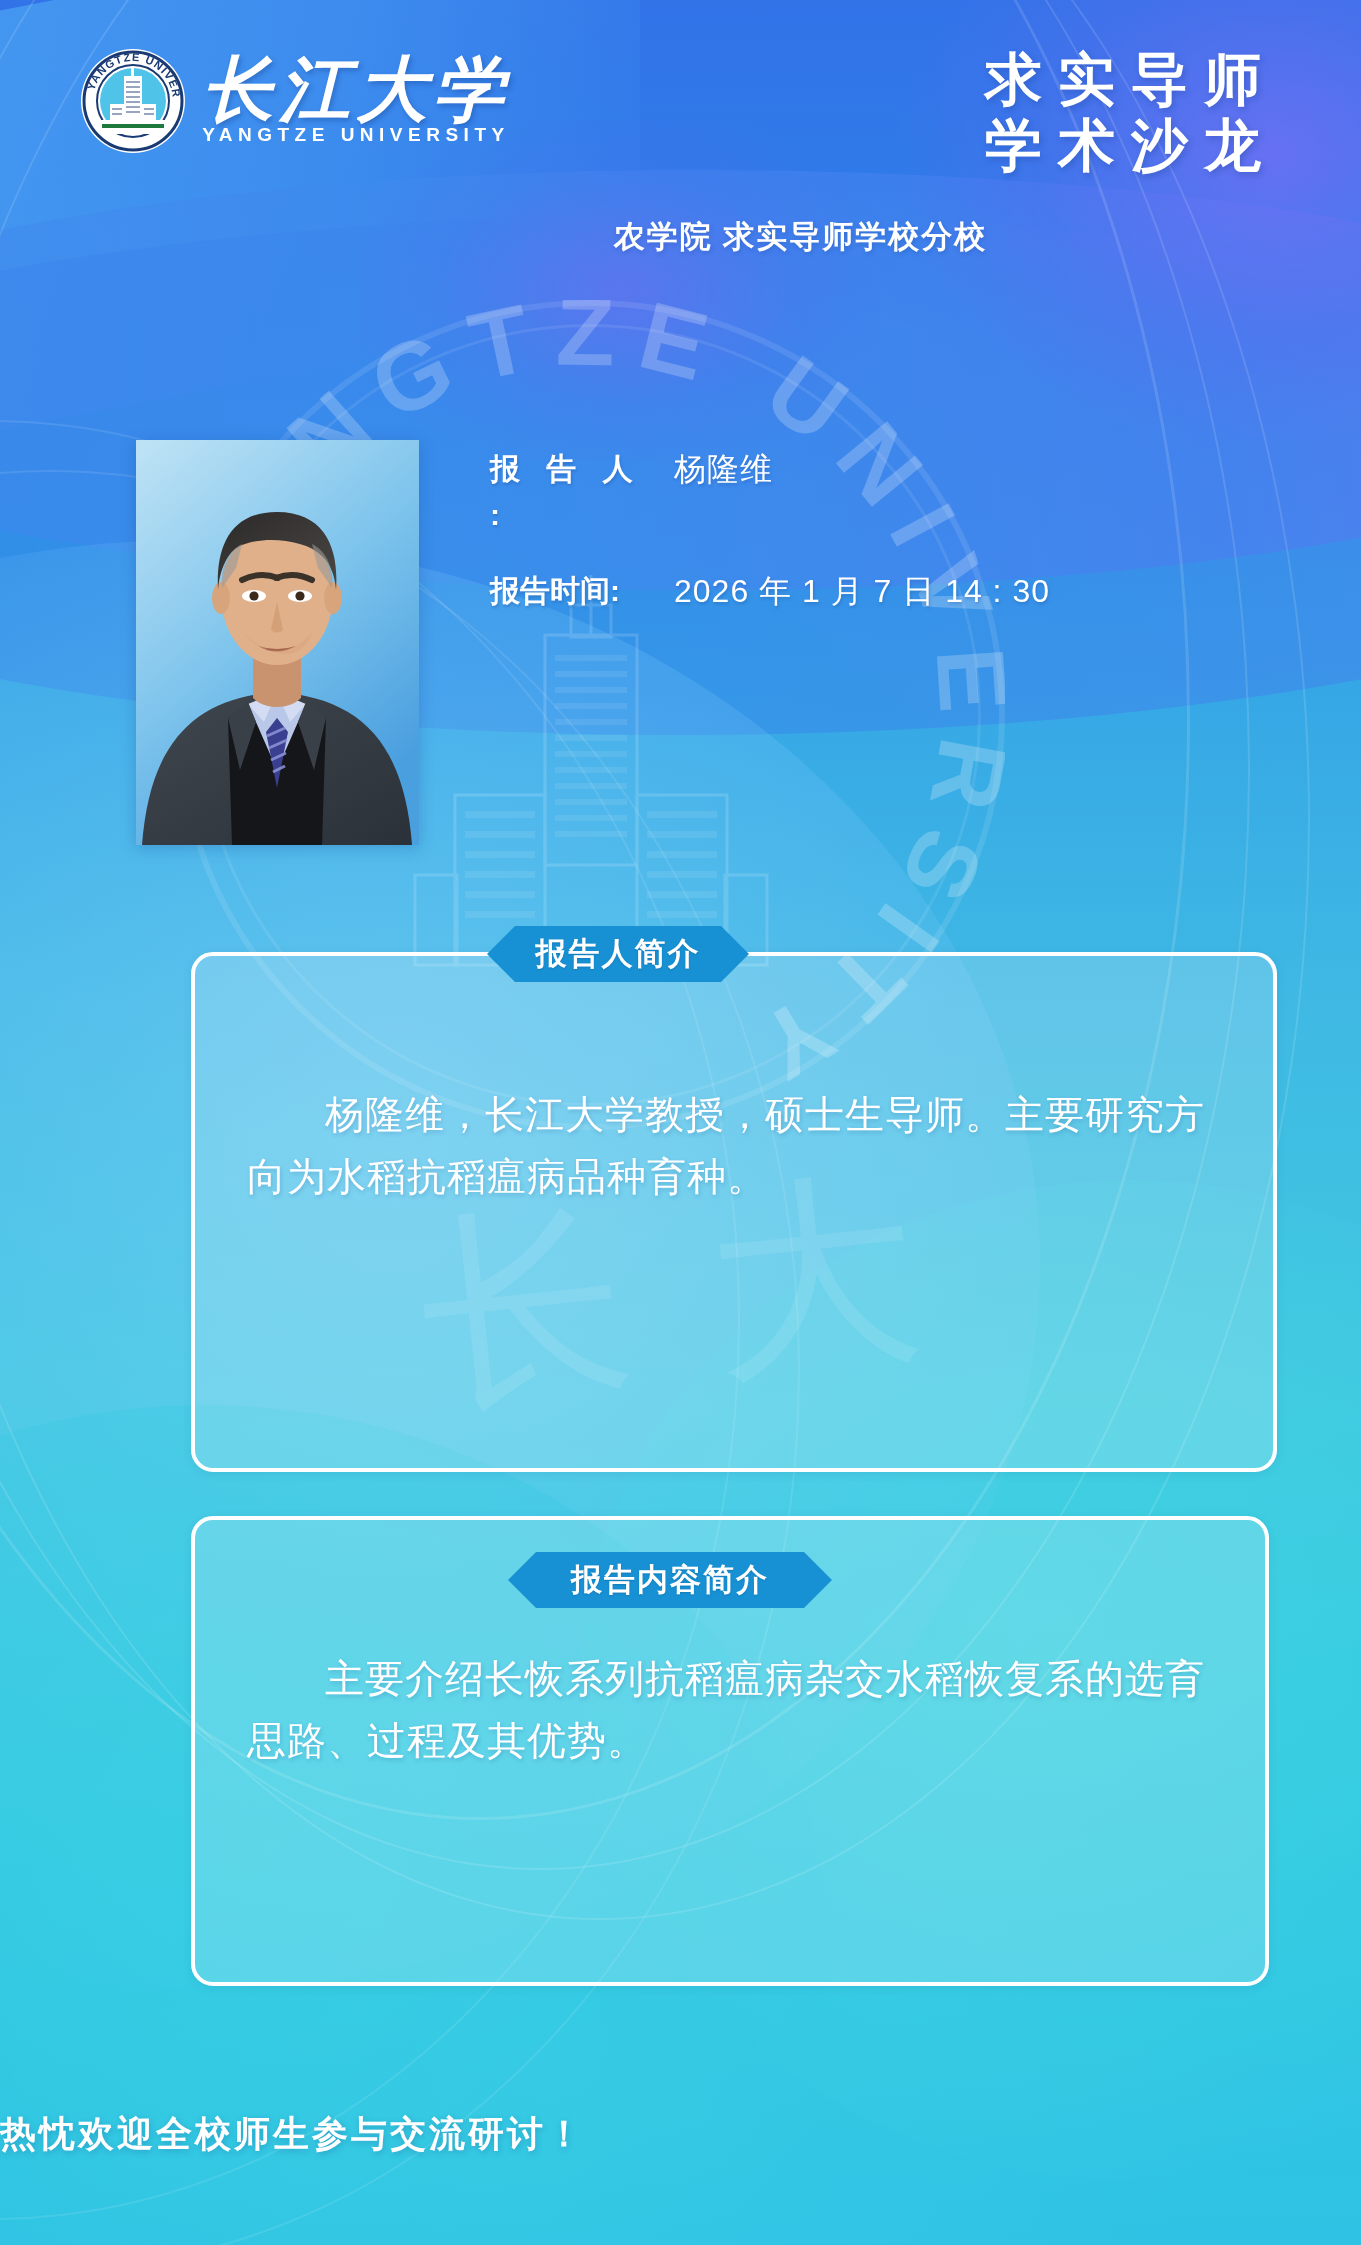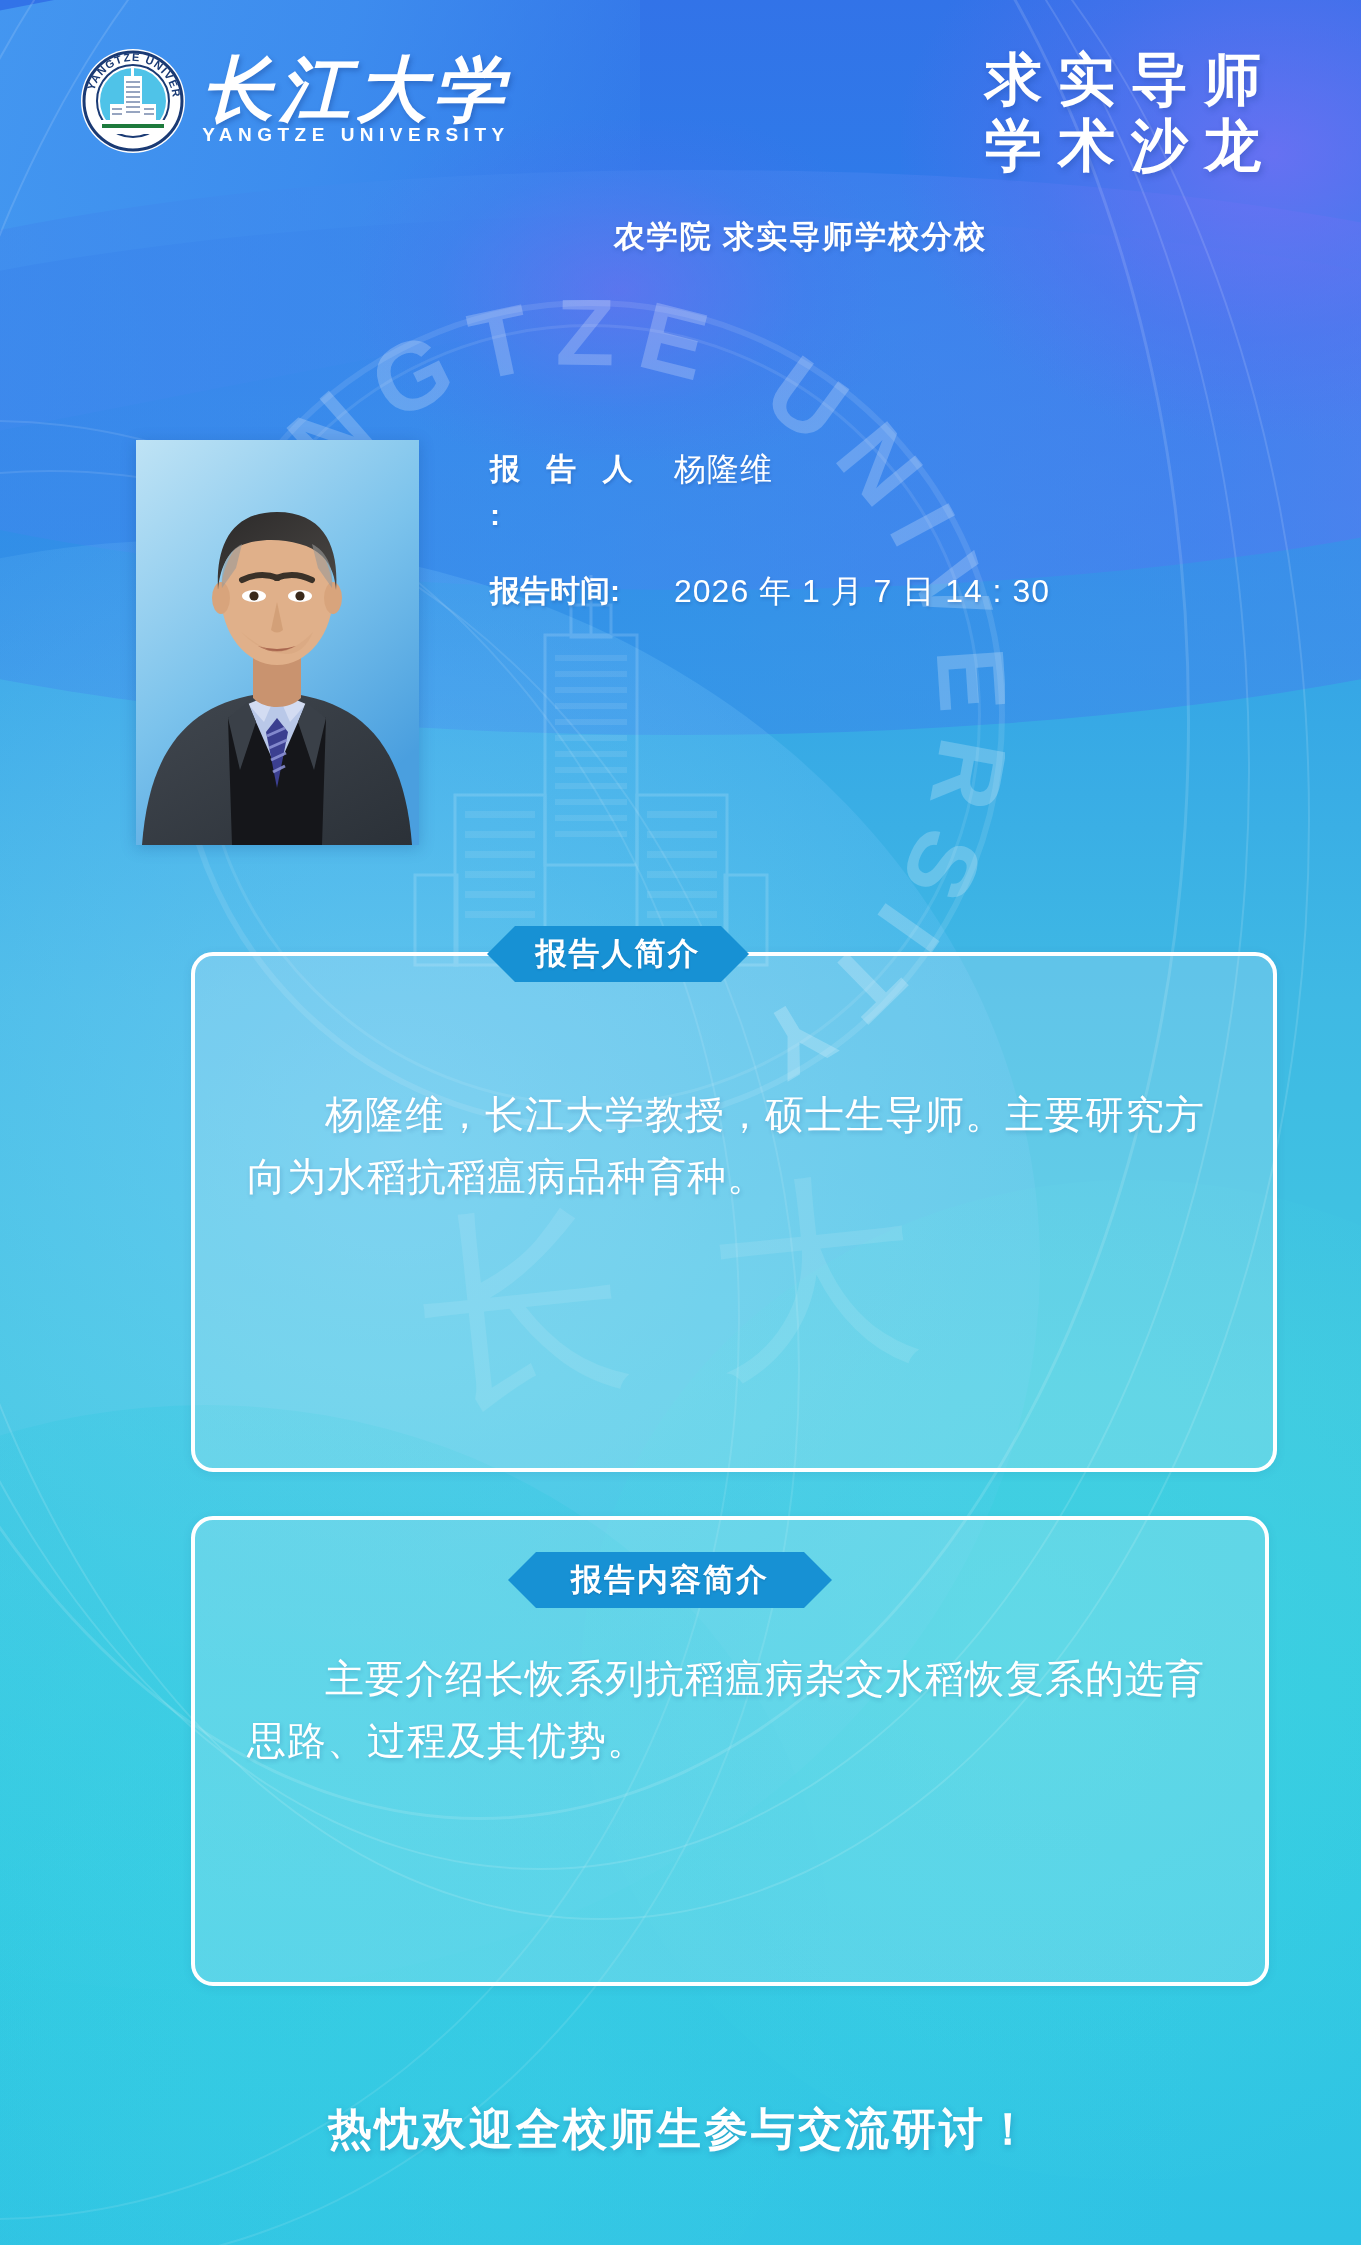--- a/index.html
+++ b/index.html
@@ -244,24 +244,24 @@
     font-size:39px;
     line-height:62px;
     letter-spacing:1px;
     text-indent:78px;
     text-shadow:1px 2px 4px rgba(20,70,130,.22);
   }
 
   
   .footer{
     position:absolute; left:0; bottom:86px; width:100%;
-    text-align:center;
+    text-align:left;
     font-family:"DejaVu Serif",serif;
     font-weight:bold;
-    font-size:44px; letter-spacing:3px;
+    font-size:36px; letter-spacing:3px;
     color:#ffffff;
     text-shadow:1px 2px 6px rgba(20,80,140,.30);
   }
 </style>
 </head>
 <body>
 
 <div id="poster">
 
   <div class="bg-layer wedge-a"></div>

